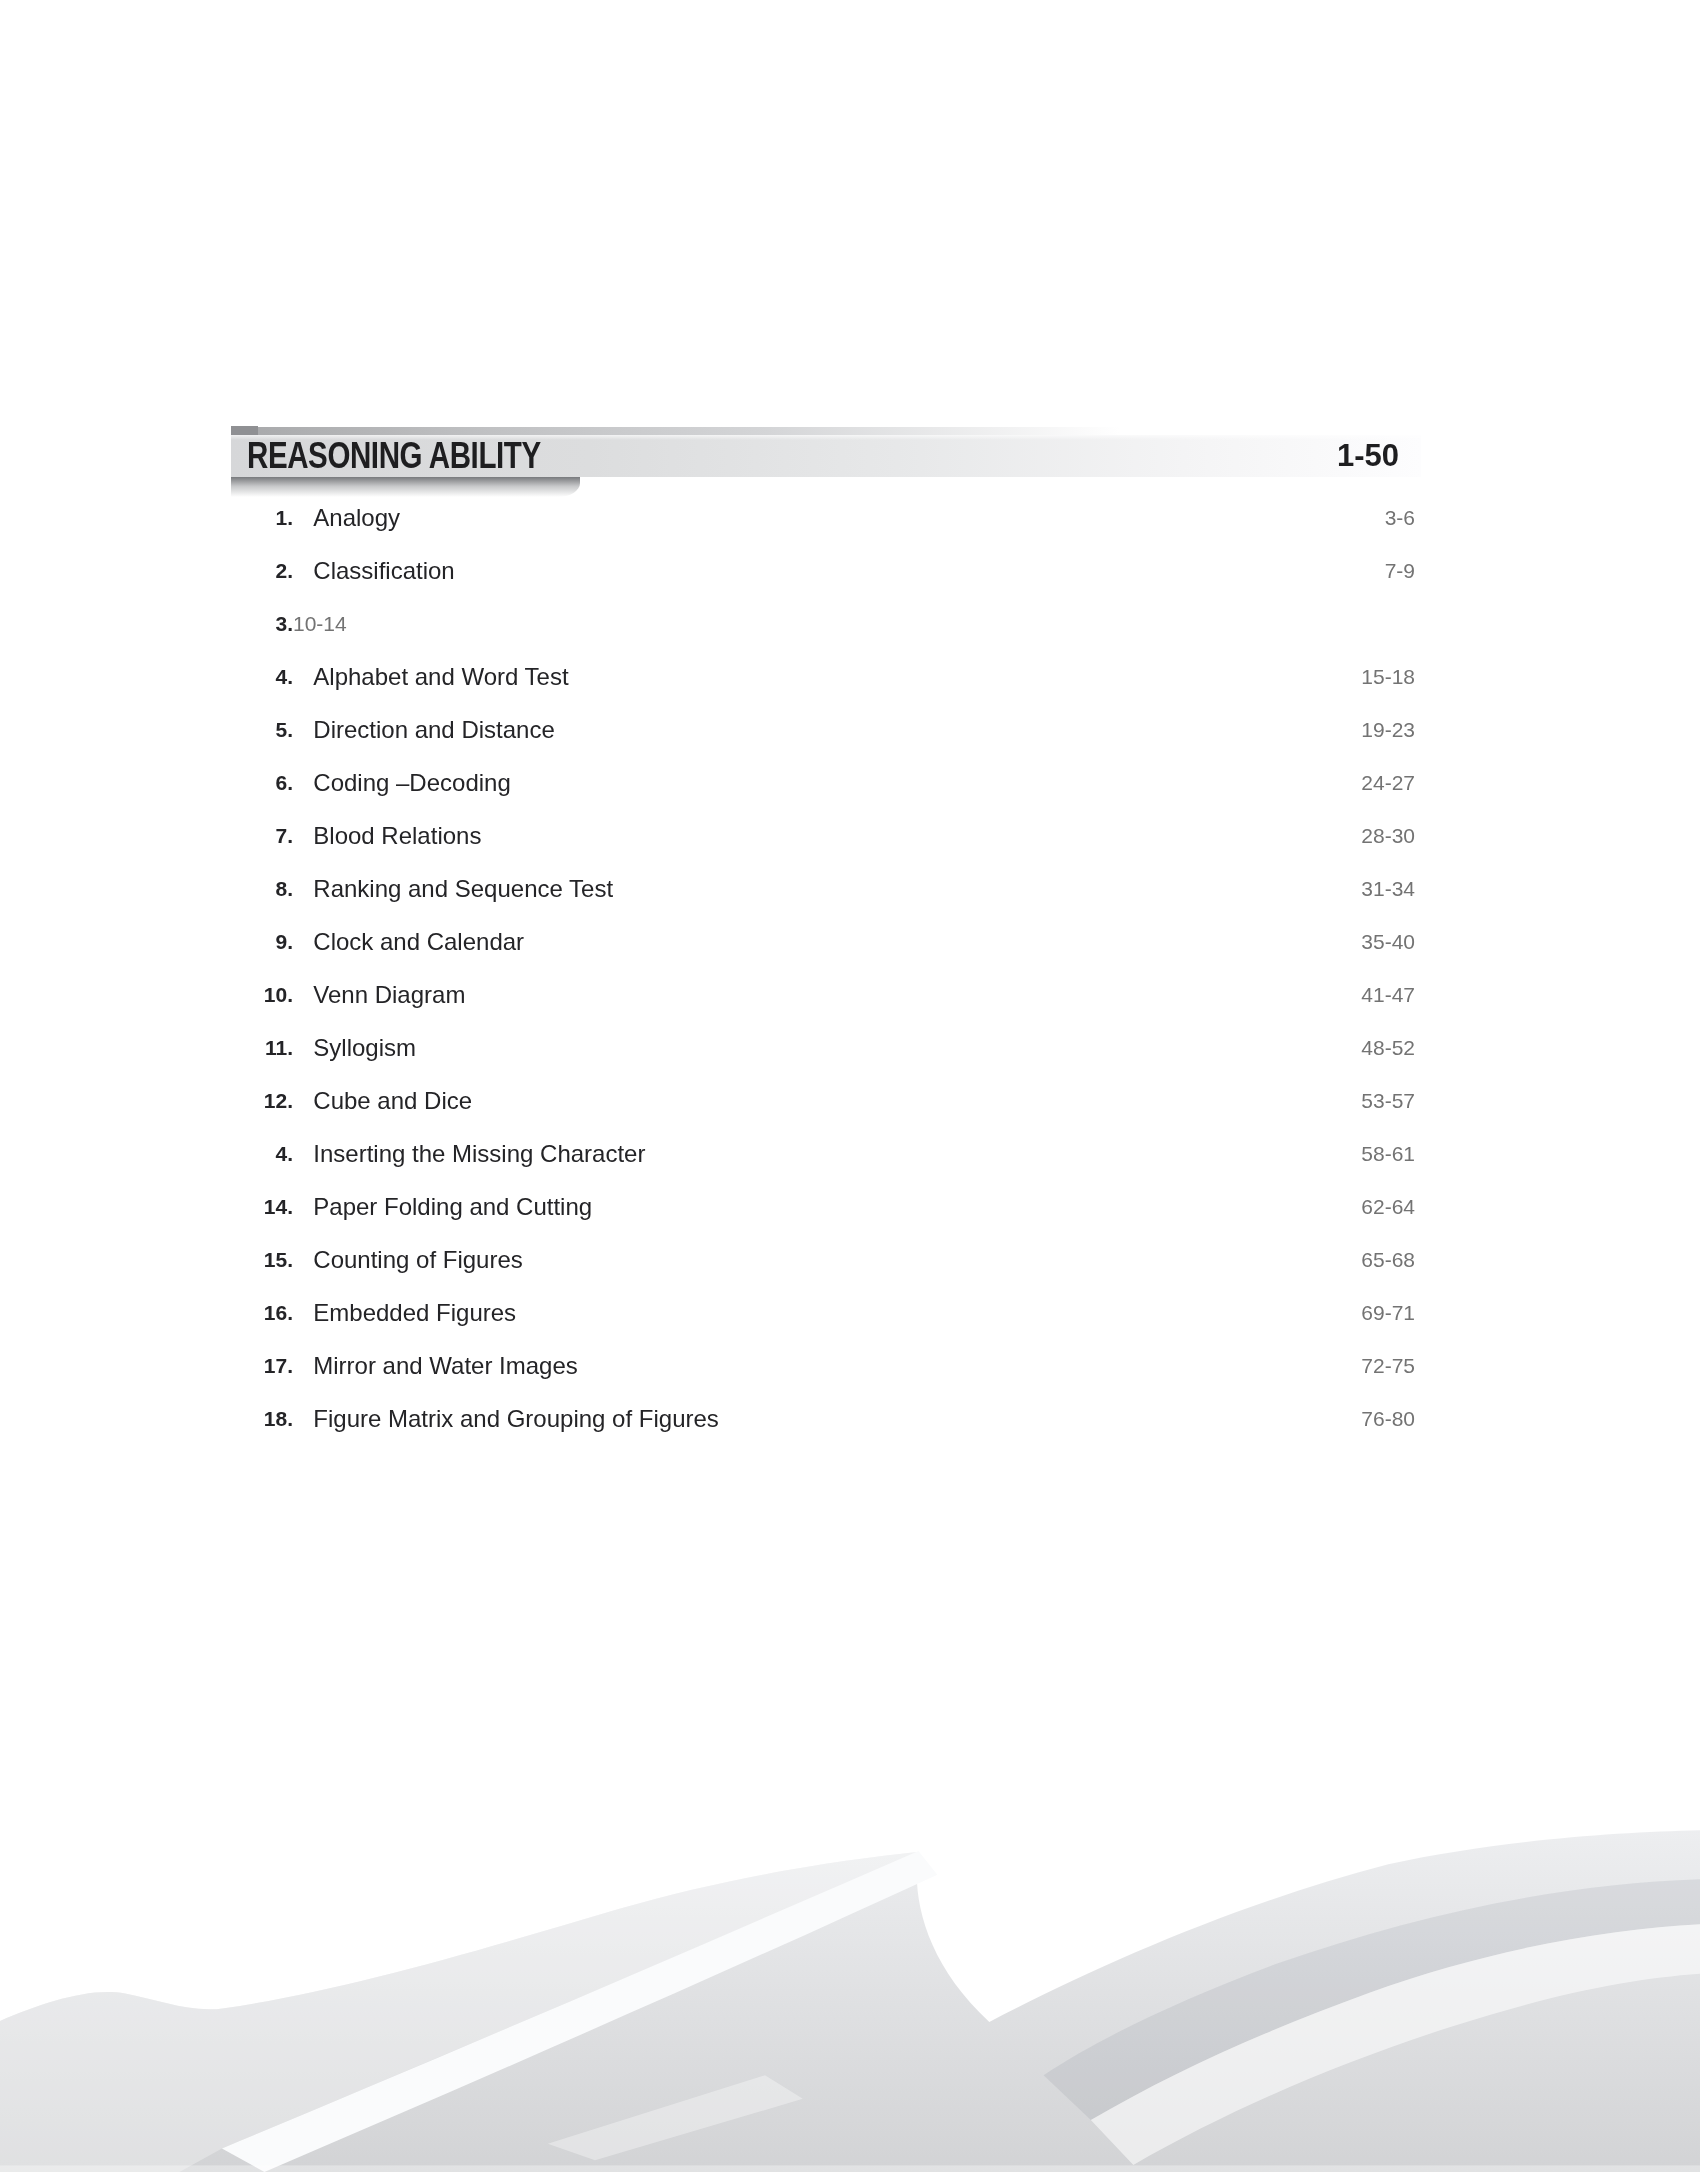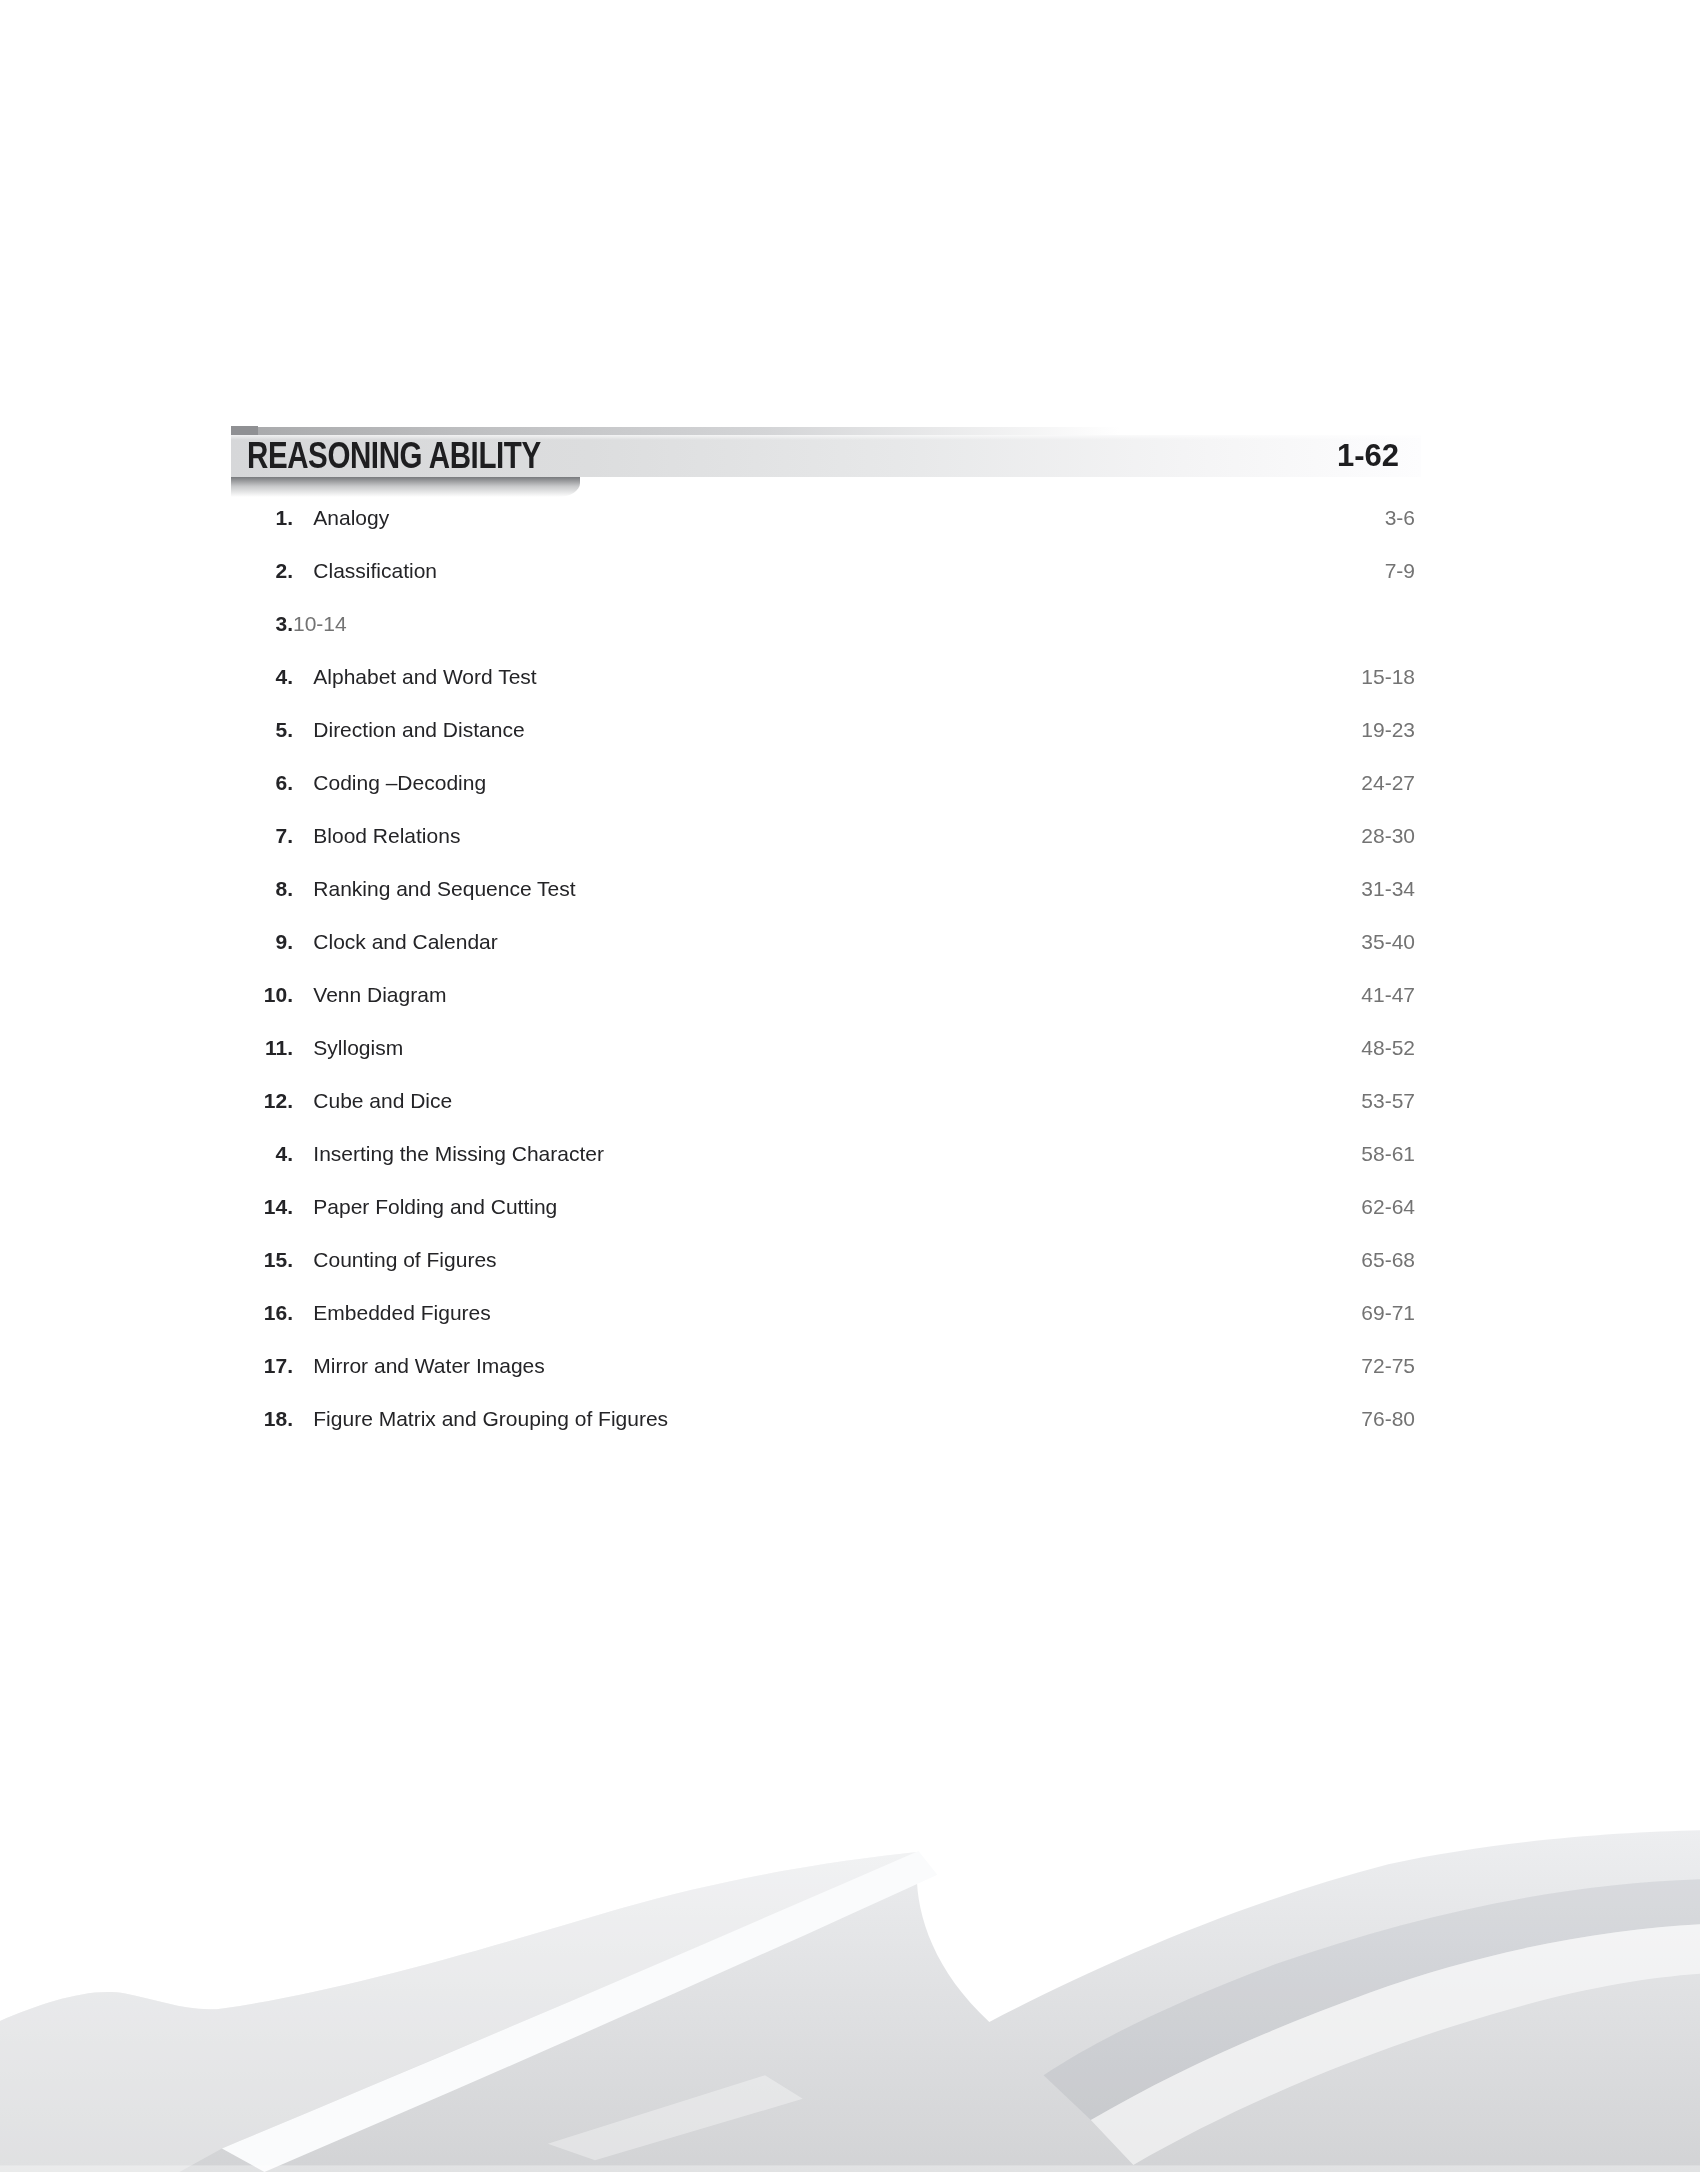--- a/index.html
+++ b/index.html
@@ -47,40 +47,40 @@
   }
   .toc-row{
     display:flex;align-items:center;height:53px;
   }
   .toc-num{
     width:62px;text-align:right;
     font-size:21px;font-weight:700;color:#242427;
   }
   .toc-title{
     margin-left:20.3px;flex:1;
-    font-size:21px;font-weight:400;color:#242427;white-space:nowrap;
+    font-size:24px;font-weight:400;color:#242427;white-space:nowrap;
   }
   .toc-pages{
     text-align:right;
     font-size:21px;font-weight:400;color:#737373;white-space:nowrap;
   }
   
   .waves{
     position:absolute;left:0;top:1818px;width:1700px;height:354px;
   }
 </style>
 </head>
 <body>
 
 <div class="bar-strip"></div>
 <div class="bar-corner"></div>
 <div class="bar"></div>
 <div class="bar-shadow"></div>
 <div class="bar-title">REASONING ABILITY</div>
-<div class="bar-range">1-62</div>
+<div class="bar-range">1-50</div>
 
 <div class="toc">
   <div class="toc-row">
       <span class="toc-num">1.</span>
       <span class="toc-title">Analogy</span>
       <span class="toc-pages">3-6</span>
     </div>
   <div class="toc-row">
       <span class="toc-num">2.</span>
       <span class="toc-title">Classification</span>

